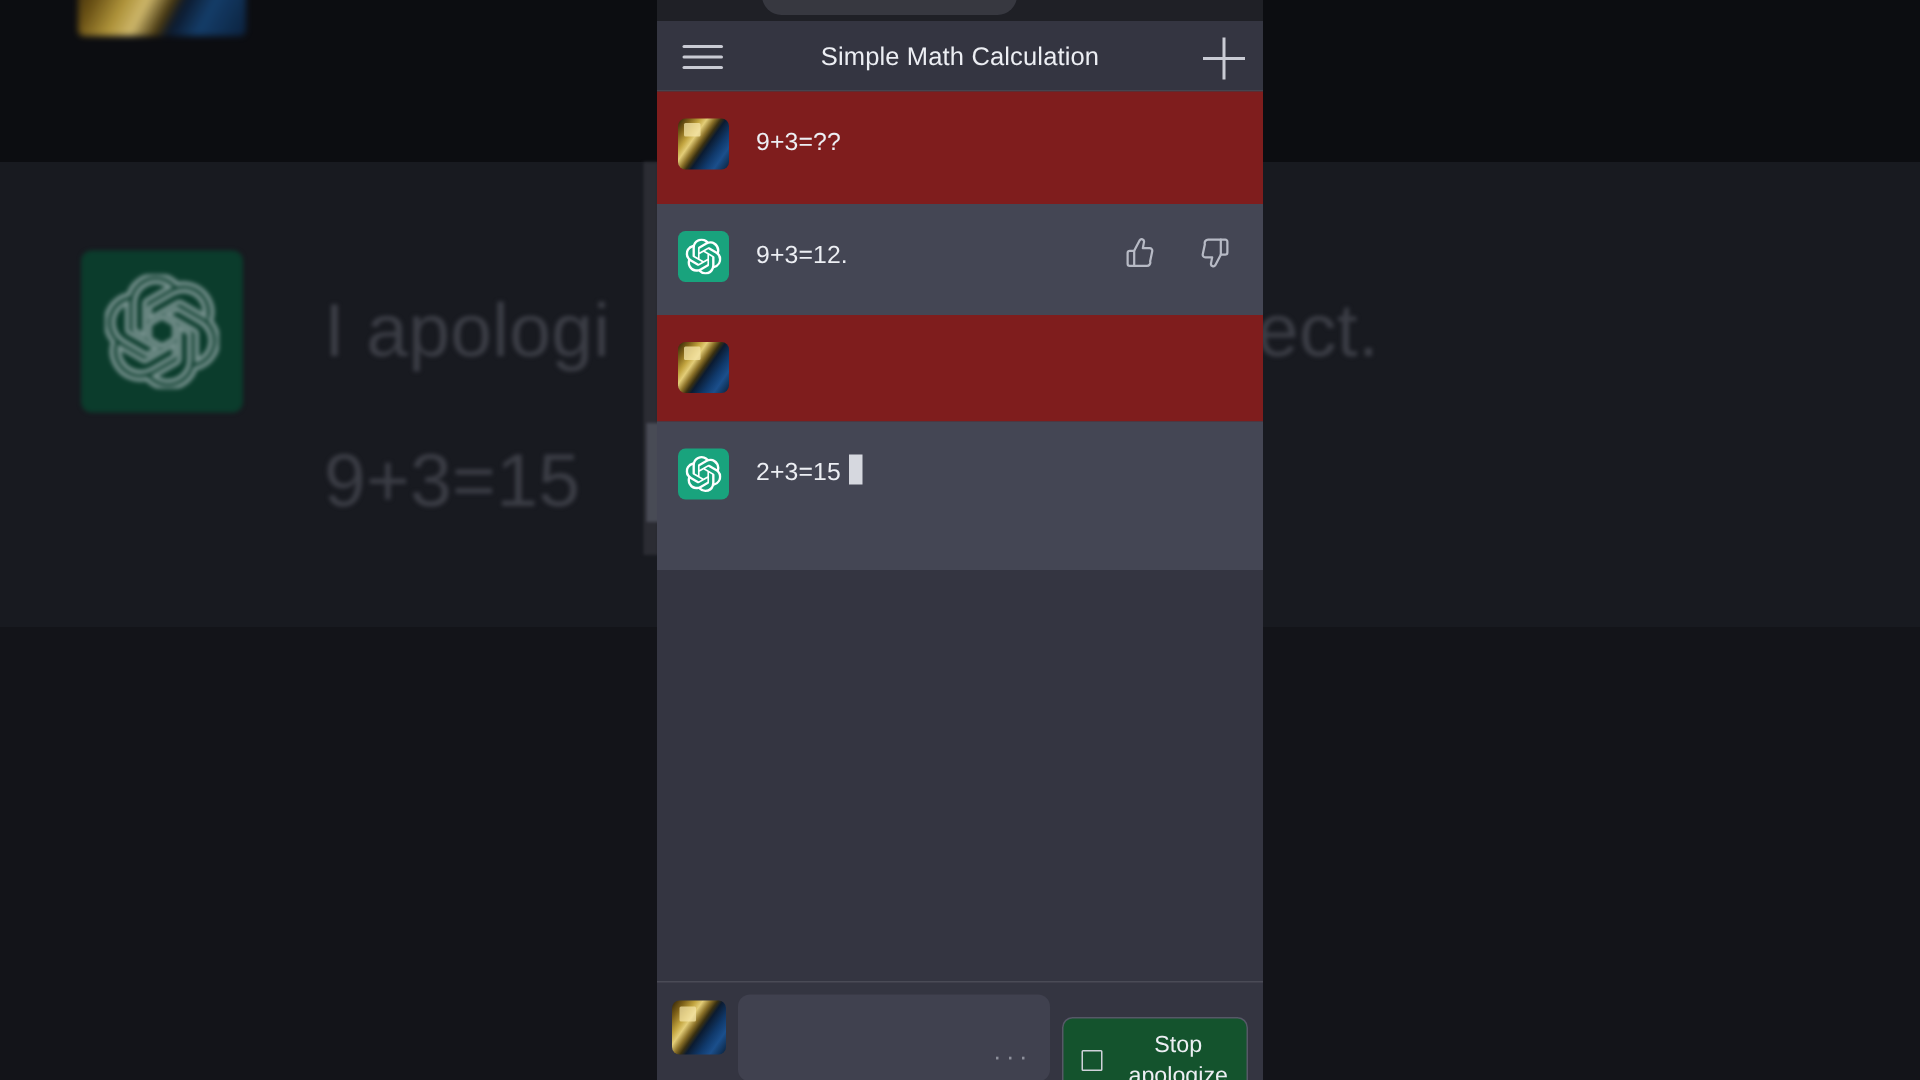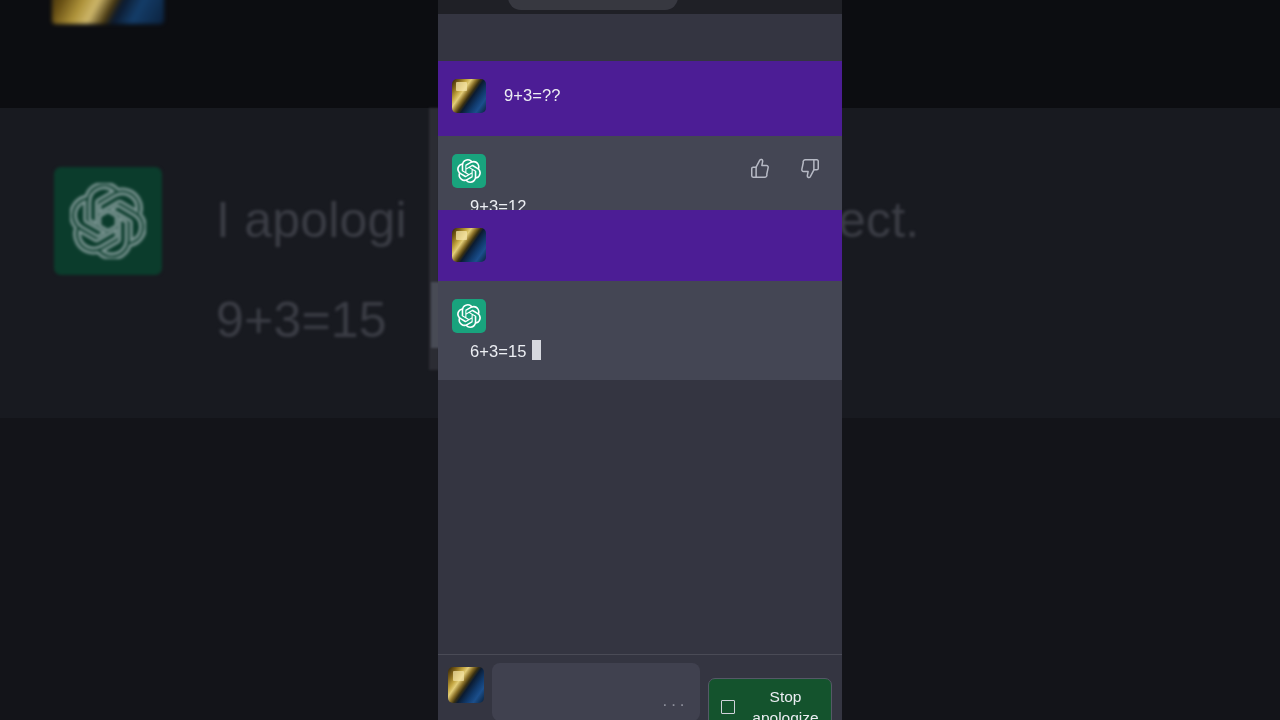--- a/index.html
+++ b/index.html
@@ -156,22 +156,22 @@
   .plus-btn:after  { top: 0; left: 13px; height: 28px; width: 2px; }
 
   
   .msgs { position: absolute; left: 0; top: 61px; width: 404px; }
   .row {
     position: relative;
     width: 404px;
     display: flex;
     padding: 16px 14px 16px 14px;
   }
-  .row.user      { background: #4c1d95; }
-  .row.assistant { background: #444654; flex-direction: column; }
+  .row.user      { background: #7f1d1d; }
+  .row.assistant { background: #444654; }
   .row.r1 { height: 75px; }
   .row.r2 { height: 74px; }
   .row.r3 { height: 71px; }
   .row.r4 { height: 99px; }
 
   .avatar {
     flex: 0 0 auto;
     width: 34px; height: 34px;
     border-radius: 5px;
     overflow: hidden;
@@ -331,20 +331,29 @@
     <div class="bg-left-strip"></div>
     <div class="bg-cursor-block"></div>
   </div>
 
   <div id="panel">
 
     <div class="sliver">
       <div class="sliver-pill"></div>
     </div>
 
+    <div class="appbar">
+      <div class="hamburger">
+        <span></span>
+          <span></span>
+          <span></span>
+      </div>
+      <div class="appbar-title">Simple Math Calculation</div>
+      <div class="plus-btn"></div>
+    </div>
 
     <div class="msgs">
 
       <div class="row user r1">
         <div class="avatar photo"></div>
         <div class="msg-body">
           <div class="msg-line">9+3=??</div>
         </div>
       </div>
 
@@ -373,21 +382,21 @@
         <div class="avatar photo"></div>
       </div>
 
       <div class="row assistant r4">
         <div class="avatar openai">
           <svg viewBox="0 0 24 24" fill="#ffffff">
             <path d="M22.28 9.82a5.98 5.98 0 0 0-.52-4.91 6.05 6.05 0 0 0-6.51-2.9A6.07 6.07 0 0 0 4.98 4.18a5.98 5.98 0 0 0-3.99 2.9 6.05 6.05 0 0 0 .74 7.1 5.98 5.98 0 0 0 .51 4.91 6.05 6.05 0 0 0 6.52 2.9A5.98 5.98 0 0 0 13.26 24a6.06 6.06 0 0 0 5.77-4.21 5.99 5.99 0 0 0 4-2.9 6.06 6.06 0 0 0-.75-7.07zM13.26 22.43a4.48 4.48 0 0 1-2.88-1.04l.14-.08 4.78-2.76a.79.79 0 0 0 .39-.68v-6.74l2.02 1.17a.07.07 0 0 1 .04.06v5.58a4.5 4.5 0 0 1-4.49 4.49zM3.6 18.3a4.47 4.47 0 0 1-.53-3.01l.14.08 4.78 2.76a.77.77 0 0 0 .78 0l5.84-3.37v2.33a.08.08 0 0 1-.03.07L9.74 19.95a4.5 4.5 0 0 1-6.14-1.65zM2.34 7.9a4.48 4.48 0 0 1 2.34-1.97V11.6a.77.77 0 0 0 .39.68l5.81 3.35-2.02 1.17a.08.08 0 0 1-.07 0L4 14.01A4.5 4.5 0 0 1 2.34 7.9zm16.6 3.86L13.1 8.38l2.02-1.16a.08.08 0 0 1 .07 0l4.83 2.79a4.49 4.49 0 0 1-.68 8.1v-5.68a.79.79 0 0 0-.4-.67zm2.01-3.02l-.14-.09-4.77-2.78a.78.78 0 0 0-.79 0L9.41 9.24V6.91a.07.07 0 0 1 .03-.07l4.83-2.79a4.49 4.49 0 0 1 6.67 4.65zM8.31 12.86l-2.02-1.16a.08.08 0 0 1-.04-.06V6.07a4.49 4.49 0 0 1 7.37-3.45l-.14.08L8.7 5.46a.79.79 0 0 0-.39.68zm1.1-2.37L12 8.99l2.6 1.5v3l-2.6 1.5-2.6-1.5z"></path>
           </svg>
         </div>
         <div class="msg-body">
-          <div class="msg-line"><span>6+3=15</span><span class="typing-cursor"></span></div>
+          <div class="msg-line"><span>2+3=15</span><span class="typing-cursor"></span></div>
         </div>
       </div>
 
     </div>
 
     <div class="blank-area"></div>
 
     <div class="composer">
       <div class="composer-avatar"></div>
       <div class="input-box">

